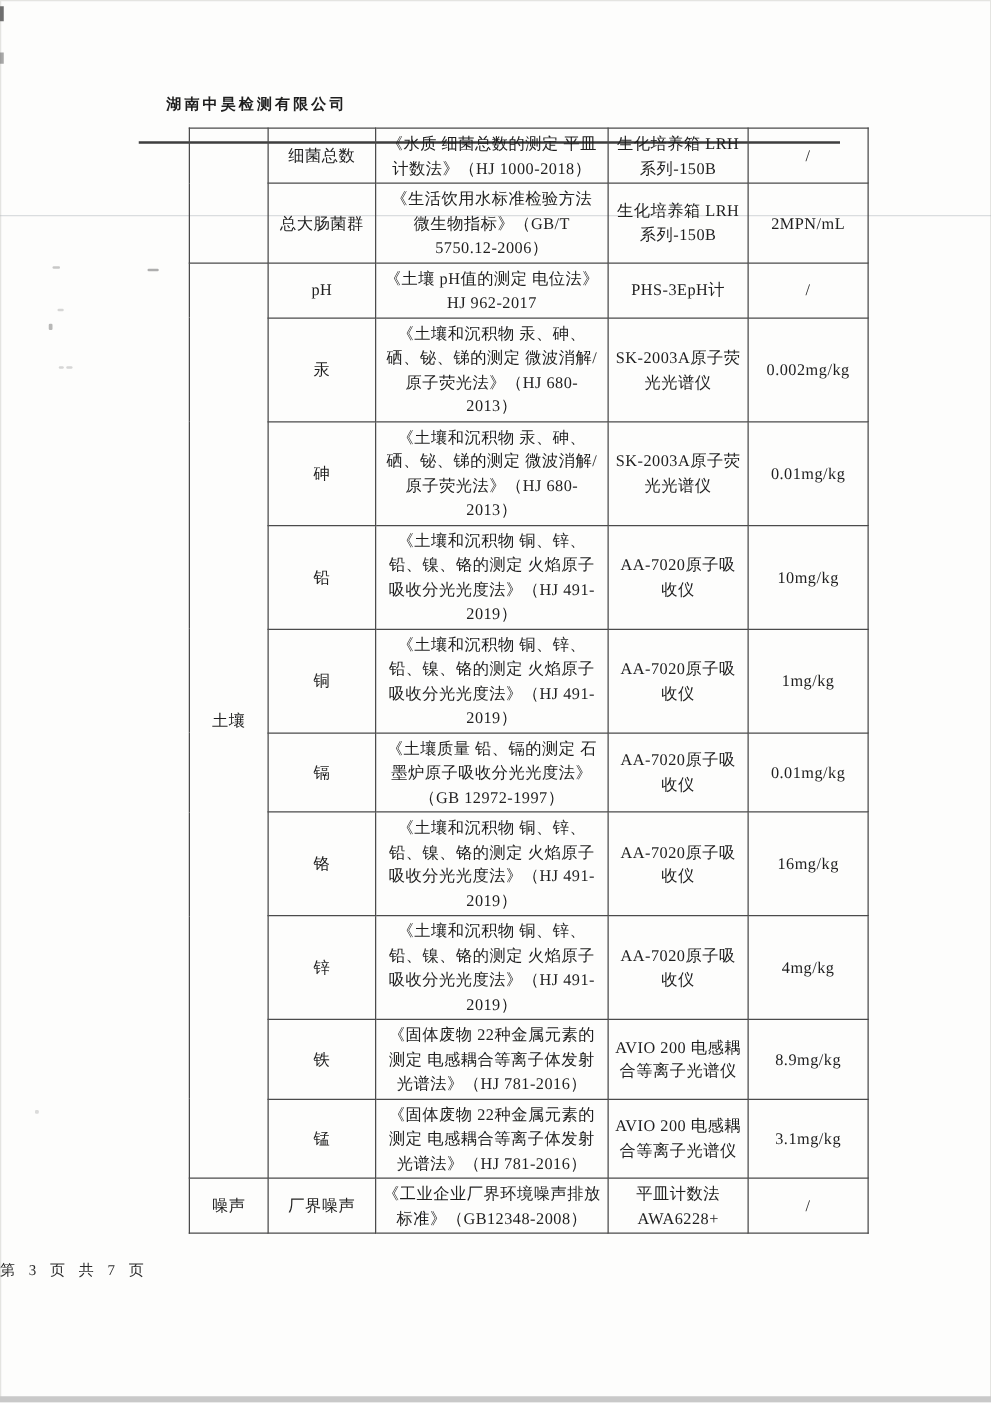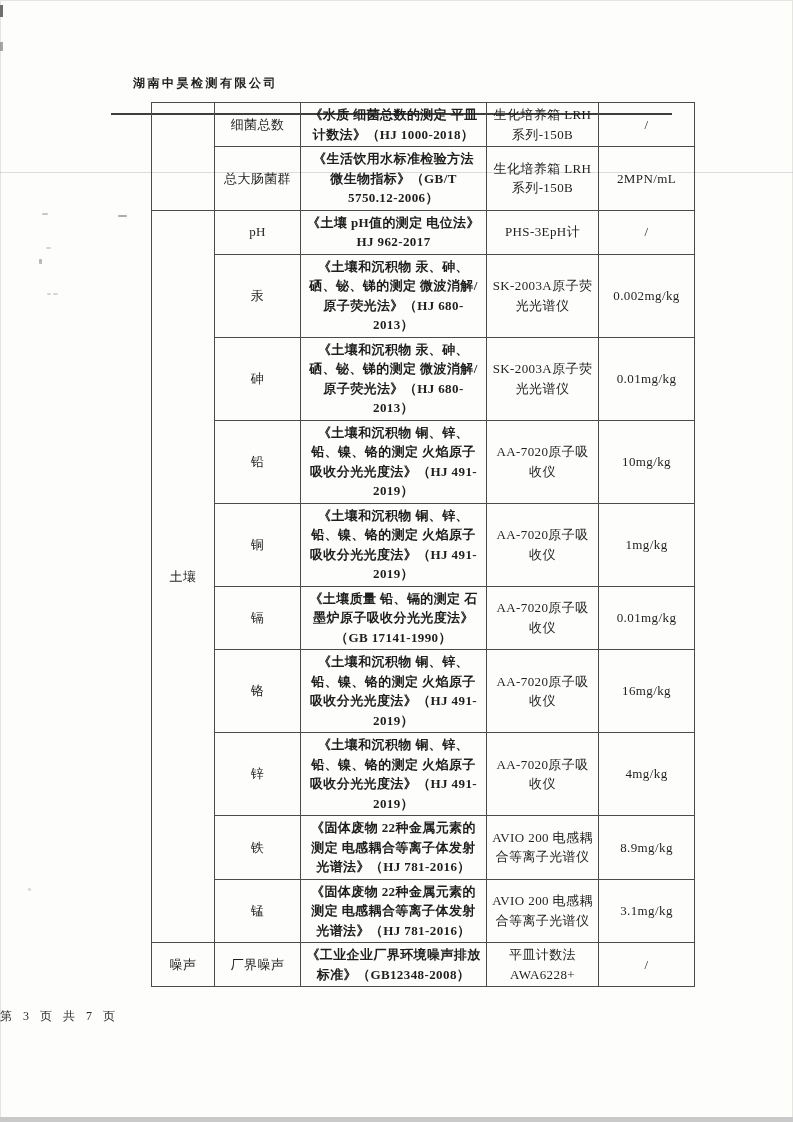--- a/index.html
+++ b/index.html
@@ -41,21 +41,21 @@
   }
   table.methods-table td{
     border:1px solid #4b4b4b;
     text-align:center;vertical-align:middle;
     font-size:13px;line-height:1.5;
     padding:2px 5px;
     letter-spacing:.4px;
     word-break:break-word;
   }
   td.cat-cell{letter-spacing:1px;}
-  td.method-cell{padding:2px 4px;font-weight:bold;}
+  td.method-cell{padding:2px 4px;}
   .footer{
     position:absolute;left:0;right:0;top:1008px;
     text-align:left;font-size:12px;letter-spacing:4px;color:#2c2c2c;
   }
 </style>
 </head>
 <body>
 
 <div class="page-frame"></div>
 <div class="edge-bottom"></div>
@@ -124,21 +124,21 @@
         <td class="limit-cell">10mg/kg</td>
       </tr>
       <tr style="height: 55px;">
         <td class="item-cell">铜</td>
         <td class="method-cell">《土壤和沉积物 铜、锌、铅、镍、铬的测定 火焰原子吸收分光光度法》（HJ 491-2019）</td>
         <td class="instrument-cell">AA-7020原子吸收仪</td>
         <td class="limit-cell">1mg/kg</td>
       </tr>
       <tr style="height: 63px;">
         <td class="item-cell">镉</td>
-        <td class="method-cell">《土壤质量 铅、镉的测定 石墨炉原子吸收分光光度法》（GB 17141-1990）</td>
+        <td class="method-cell">《土壤质量 铅、镉的测定 石墨炉原子吸收分光光度法》（GB 12972-1997）</td>
         <td class="instrument-cell">AA-7020原子吸收仪</td>
         <td class="limit-cell">0.01mg/kg</td>
       </tr>
       <tr style="height: 68px;">
         <td class="item-cell">铬</td>
         <td class="method-cell">《土壤和沉积物 铜、锌、铅、镍、铬的测定 火焰原子吸收分光光度法》（HJ 491-2019）</td>
         <td class="instrument-cell">AA-7020原子吸收仪</td>
         <td class="limit-cell">16mg/kg</td>
       </tr>
       <tr style="height: 64px;">

